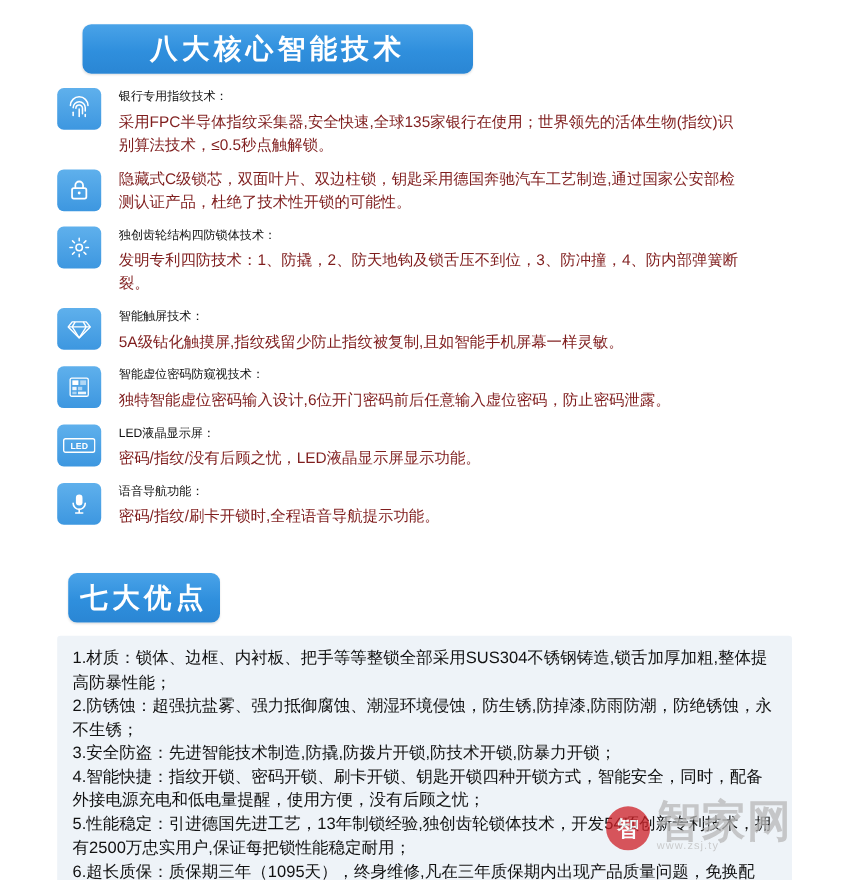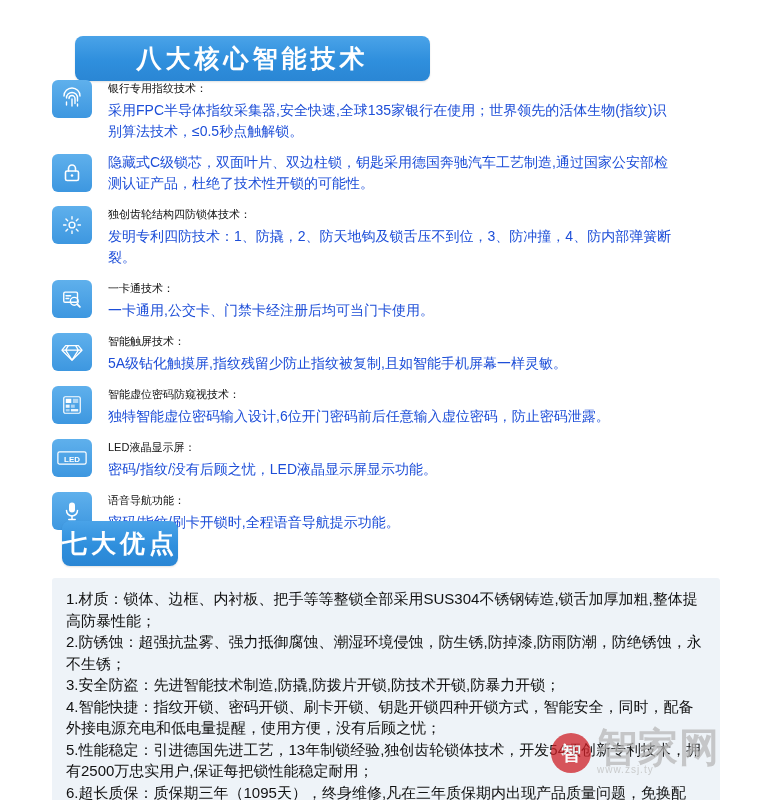--- a/index.html
+++ b/index.html
@@ -25,28 +25,28 @@
     font-size: 25px;
     font-weight: bold;
     letter-spacing: 4px;
     display: flex;
     align-items: center;
     justify-content: center;
     box-shadow: 0 1px 2px rgba(0,0,0,0.12);
   }
   #banner-tech {
     left: 75px;
-    top: 36px;
+    top: 22px;
     width: 355px;
     height: 45px;
   }
   #banner-adv {
     left: 62px;
     top: 521px;
-    width: 116px;
+    width: 138px;
     height: 45px;
   }
 
   
   .tech-list {
     position: absolute;
     left: 52px;
     top: 78px;
     width: 620px;
   }
@@ -76,21 +76,21 @@
   .tech-head {
     font-size: 11px;
     line-height: 21px;
     color: #111111;
     font-weight: normal;
     margin-bottom: 1px;
   }
   .tech-body {
     font-size: 14px;
     line-height: 21px;
-    color: #1d4ed8;
+    color: #7f1d1d;
   }
 
   
   .adv-panel {
     position: absolute;
     left: 52px;
     top: 578px;
     width: 668px;
     padding: 10px 12px 12px 14px;
     background: #eef3f8;
@@ -189,34 +189,20 @@
         <circle cx="12" cy="12" r="3.2"></circle>
         <path d="M12 2.8v2.6M12 18.6v2.6M2.8 12h2.6M18.6 12h2.6M5.4 5.4l1.9 1.9M16.7 16.7l1.9 1.9M18.6 5.4l-1.9 1.9M7.3 16.7l-1.9 1.9" stroke-linecap="round"></path>
       </svg>
     </div>
     <div class="tech-text">
       <div class="tech-head">独创齿轮结构四防锁体技术：</div>
       <div class="tech-body">发明专利四防技术：1、防撬，2、防天地钩及锁舌压不到位，3、防冲撞，4、防内部弹簧断裂。</div>
     </div>
   </div>
 
-  <div class="tech-row">
-    <div class="tech-icon">
-      <svg width="22" height="22" viewBox="0 0 24 24" fill="none" stroke="#ffffff" stroke-width="1.5">
-        <rect x="3" y="4.5" width="15" height="11" rx="1.4"></rect>
-        <path d="M5.5 8.5h5M5.5 11.5h3" stroke-linecap="round"></path>
-        <circle cx="14.5" cy="14.5" r="4.3"></circle>
-        <path d="M17.6 17.6l3 3" stroke-linecap="round" stroke-width="2"></path>
-      </svg>
-    </div>
-    <div class="tech-text">
-      <div class="tech-head">一卡通技术：</div>
-      <div class="tech-body">一卡通用,公交卡、门禁卡经注册后均可当门卡使用。</div>
-    </div>
-  </div>
 
   <div class="tech-row">
     <div class="tech-icon">
       <svg width="22" height="20" viewBox="0 0 24 22" fill="none" stroke="#ffffff" stroke-width="1.4" stroke-linejoin="round">
         <path d="M5 4h14l4 5-11 11L1 9z"></path>
         <path d="M1 9h22M8 4l-3 5 7 11M16 4l3 5-7 11"></path>
       </svg>
     </div>
     <div class="tech-text">
       <div class="tech-head">智能触屏技术：</div>

